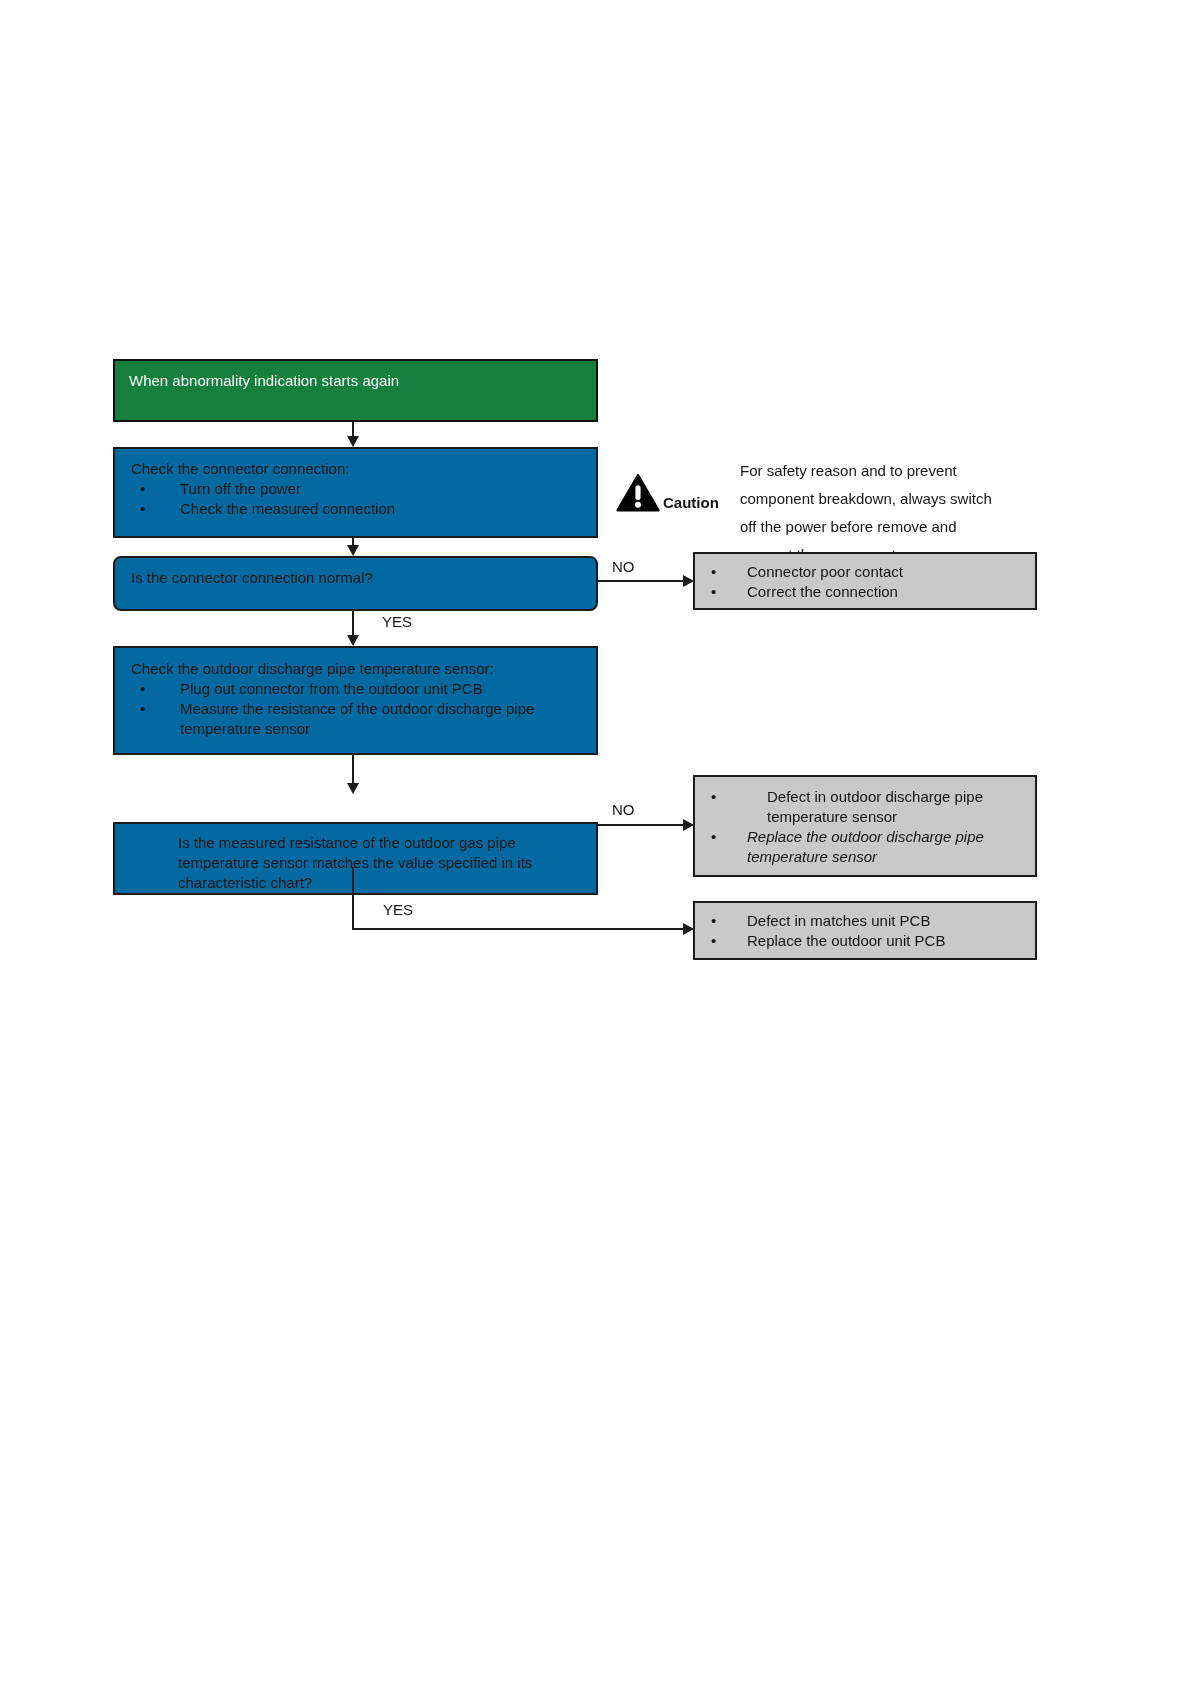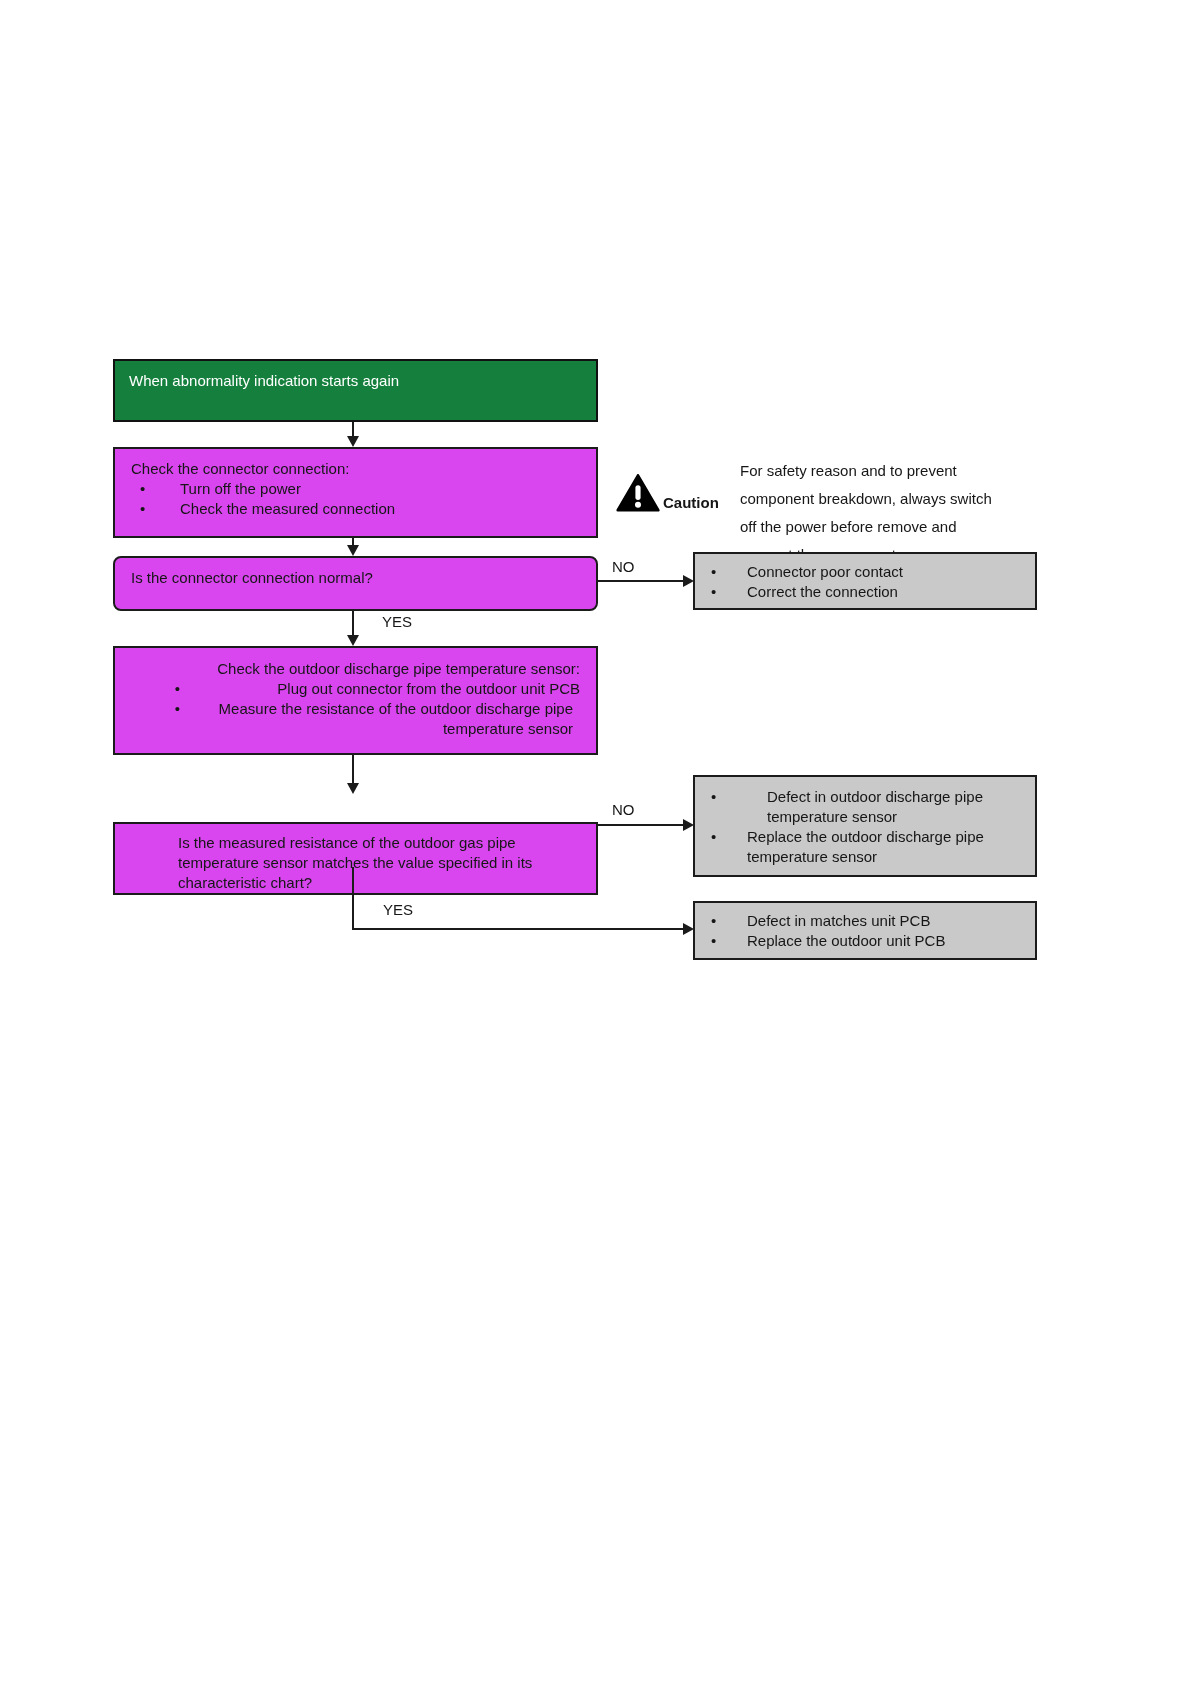--- a/index.html
+++ b/index.html
@@ -1,20 +1,20 @@
 <!DOCTYPE html>
 <html><head>
 <meta charset="utf-8">
 <style>
   html,body{margin:0;padding:0;background:#ffffff;}
   .page{
     position:relative;width:1190px;height:1684px;background:#ffffff;overflow:hidden;
     font-family:"Liberation Sans", sans-serif;color:#161616;
   }
-  .box{position:absolute;box-sizing:border-box;border:2px solid #1b1b1b;background:#d946ef;}
+  .box{position:absolute;box-sizing:border-box;border:2px solid #1b1b1b;background:#0369a1;}
   .box.dark{background:#15803d;color:#ffffff;border-color:#111111;}
   .box.gray{background:#c9c9c9;}
   .t{font-size:15px;line-height:20px;}
   .pad{padding:10px 16px;}
   .brow{display:flex;align-items:flex-start;}
   .bm{flex:0 0 40px;padding-left:9px;}
   .gray .bm{flex:0 0 36px;padding-left:2px;}
   .btxt{flex:1 1 auto;}
   .vline,.hline{position:absolute;background:#1b1b1b;}
   .ah-d{position:absolute;width:0;height:0;border-left:6px solid transparent;border-right:6px solid transparent;border-top:11px solid #1b1b1b;}
@@ -86,21 +86,21 @@
         <span class="bm">•</span>
         <span class="btxt">Correct the connection</span>
       </div>
     </div>
   </div>
 
   <div class="lbl" style="left:382px;top:613px;">YES</div>
   <div class="vline" style="left:352px;top:611px;width:2px;height:25px;"></div>
   <div class="ah-d" style="left:347px;top:635px;"></div>
 
-  <div class="box t" style="left:113px;top:646px;width:485px;height:109px;text-align:right;">
+  <div class="box t" style="left:113px;top:646px;width:485px;height:109px;">
     <div class="pad" style="padding:11px 16px;">
       <div>Check the outdoor discharge pipe temperature sensor:</div>
       <div class="brow">
         <span class="bm">•</span>
         <span class="btxt">Plug out connector from the outdoor unit PCB</span>
       </div>
       <div class="brow">
         <span class="bm">•</span>
         <span class="btxt" style="max-width:393px;">Measure the resistance of the outdoor discharge pipe temperature sensor</span>
       </div>
@@ -121,21 +121,21 @@
   <div class="ah-r" style="left:683px;top:819px;"></div>
 
   <div class="box gray t" style="left:693px;top:775px;width:344px;height:102px;">
     <div class="pad" style="padding:10px 14px;">
       <div class="brow">
         <span class="bm">•</span>
         <span class="btxt" style="max-width:250px;margin-left:20px;">Defect in outdoor discharge pipe temperature sensor</span>
       </div>
       <div class="brow">
         <span class="bm">•</span>
-        <span class="btxt" style="max-width:250px;">Replace the outdoor discharge pipe temperature sensor</span>
+        <span class="btxt" style="max-width:250px;font-style:italic;">Replace the outdoor discharge pipe temperature sensor</span>
       </div>
     </div>
   </div>
 
   <div class="lbl" style="left:383px;top:901px;">YES</div>
   <div class="vline" style="left:352px;top:867px;width:2px;height:63px;"></div>
   <div class="hline" style="left:352px;top:928px;width:332px;height:2px;"></div>
   <div class="ah-r" style="left:683px;top:923px;"></div>
 
   <div class="box gray t" style="left:693px;top:901px;width:344px;height:59px;">

